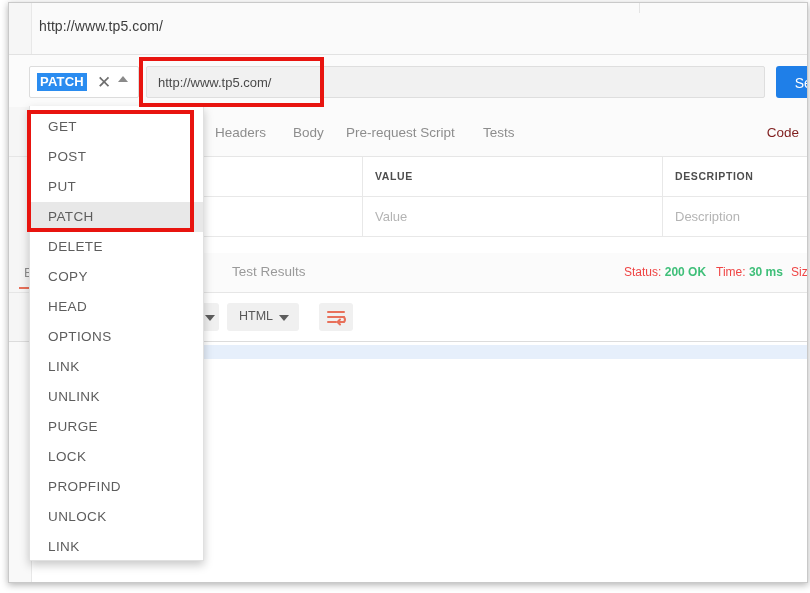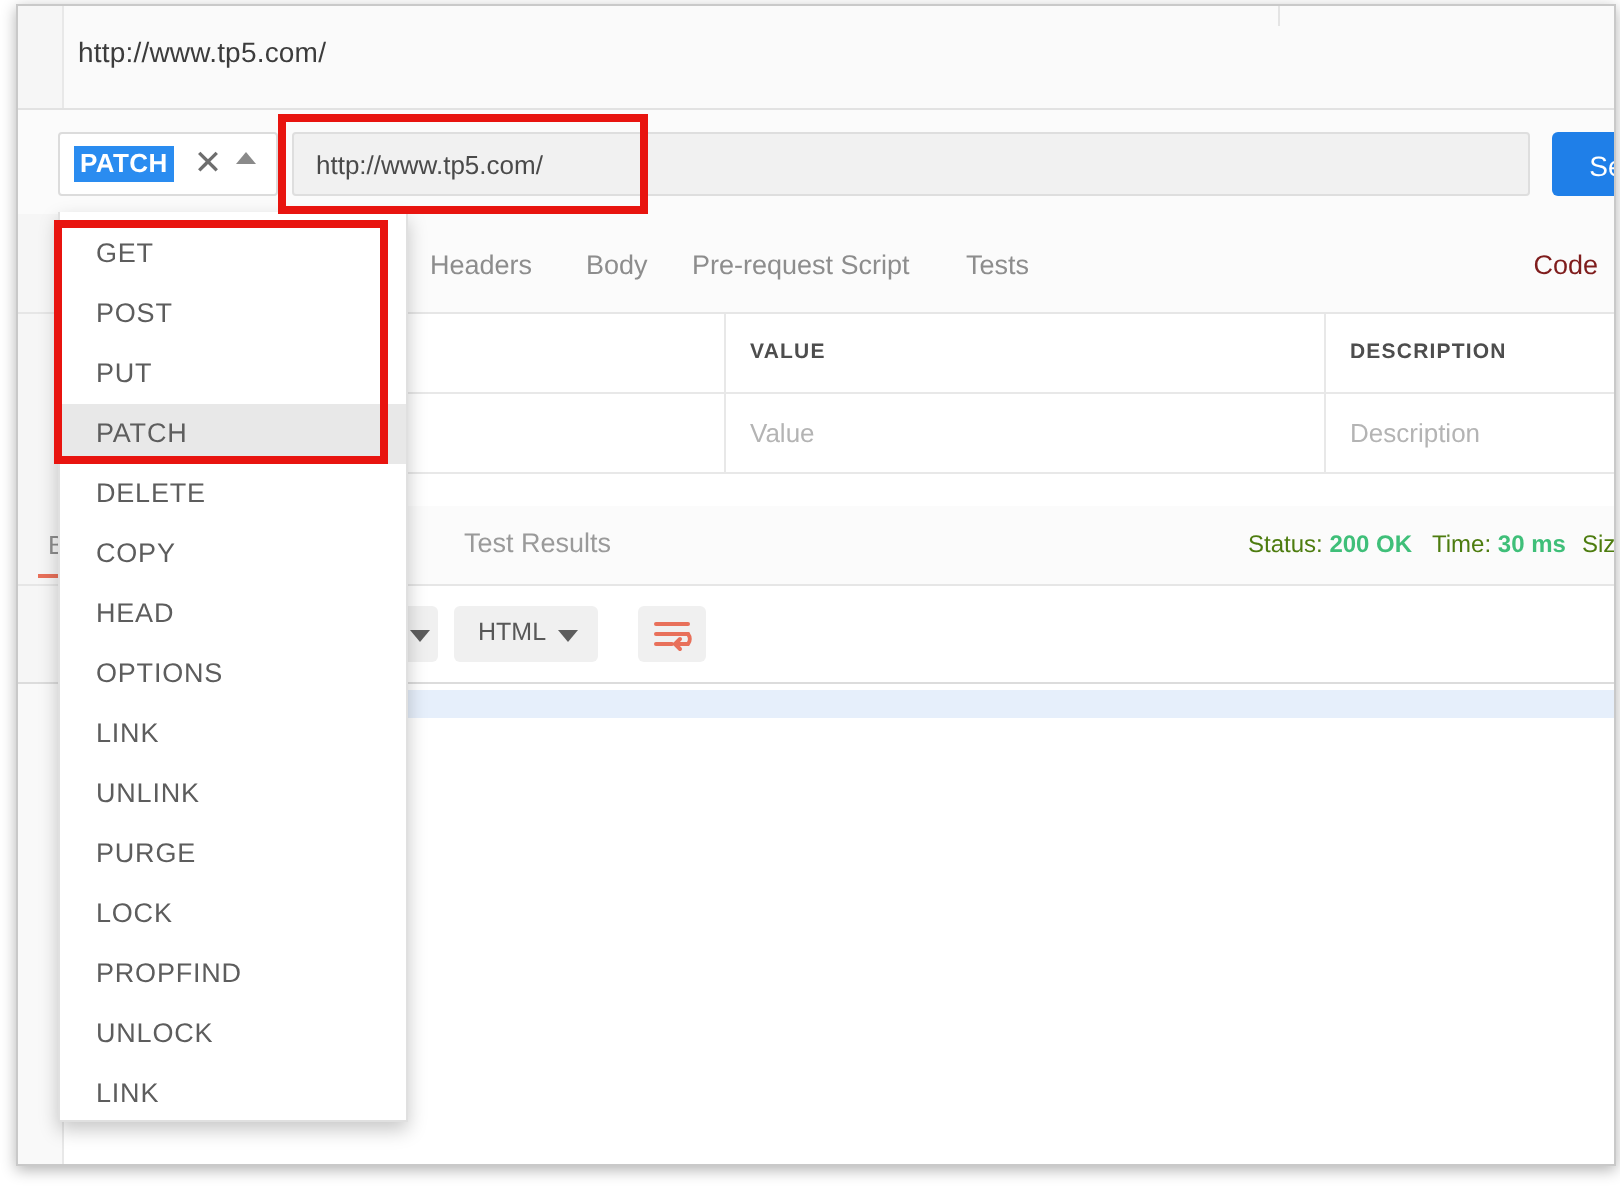--- a/index.html
+++ b/index.html
@@ -293,21 +293,21 @@
     white-space: nowrap;
     cursor: pointer;
     margin-left: 17px;
   }
   .meta-group {
     position: absolute;
     top: 12px;
     font-size: 12px;
     white-space: nowrap;
   }
-  .meta-label { color: #4d7c0f; }
+  .meta-label { color: #ef4444; }
   .meta-value { color: #3fbf79; font-weight: bold; }
 
   
   #response-toolbar {
     position: absolute;
     left: 0; top: 290px;
     width: 100%;
     height: 48px;
     background: #ffffff;
   }

